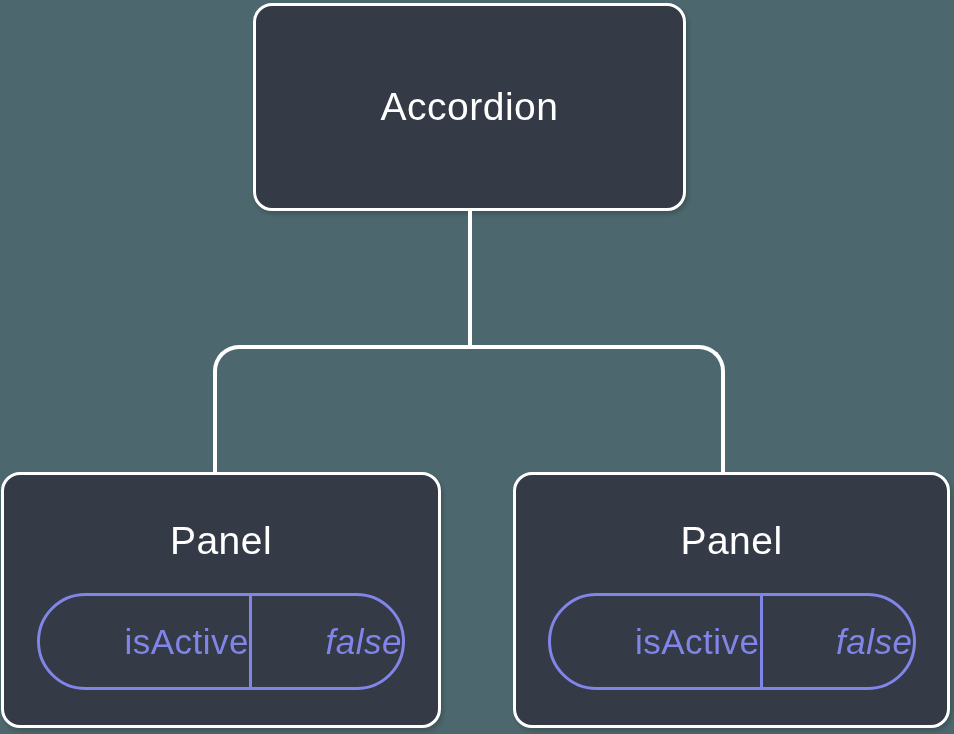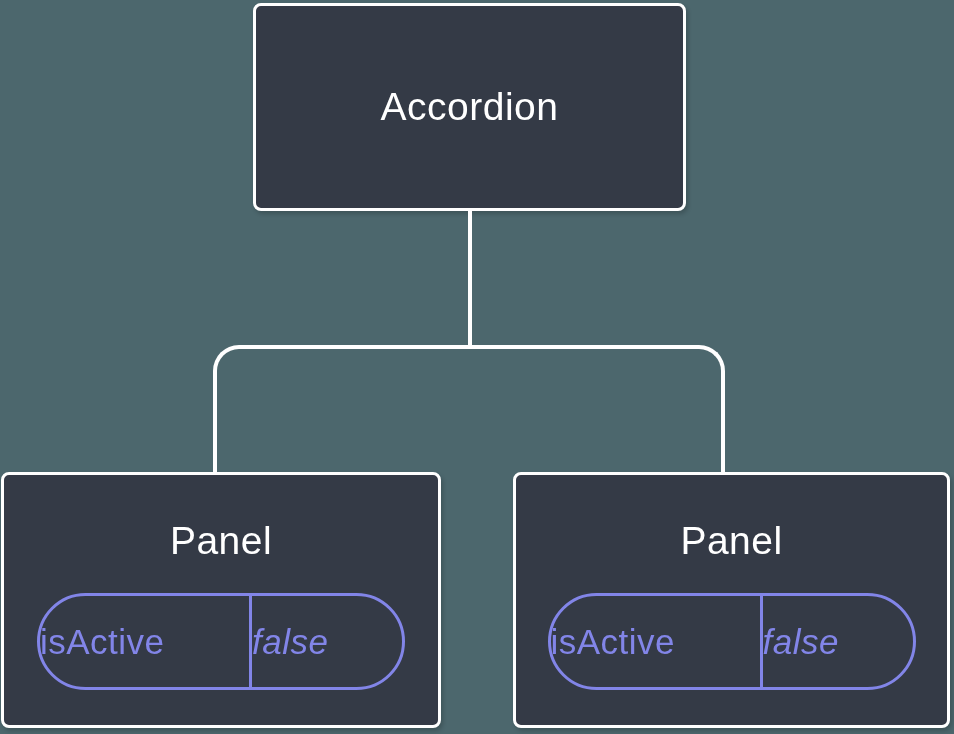--- a/index.html
+++ b/index.html
@@ -14,21 +14,21 @@
     background: #4C676D;
     overflow: hidden;
     font-family: "Liberation Sans", "DejaVu Sans", sans-serif;
   }
 
   
   .node {
     position: absolute;
     background: #343A46;
     border: 3px solid #FFFFFF;
-    border-radius: 8px;
+    border-radius: 19px;
     box-sizing: border-box;
     box-shadow: 2px 3px 4px rgba(0,0,0,0.18);
   }
   .node-root {
     left: 253px;
     top: 3px;
     width: 433px;
     height: 208px;
     display: flex;
     align-items: center;
@@ -96,21 +96,21 @@
     box-sizing: border-box;
     border: 3px solid #8285E8;
     border-radius: 50px;
     display: flex;
     align-items: stretch;
     overflow: hidden;
   }
   .state-cell {
     display: flex;
     align-items: center;
-    justify-content: flex-start;
+    justify-content: flex-end;
     color: #8285E8;
     font-size: 35px;
     font-weight: 400;
     letter-spacing: 0.5px;
   }
   .state-key-cell {
     width: 212px;
     border-right: 3px solid #8285E8;
     box-sizing: border-box;
   }

